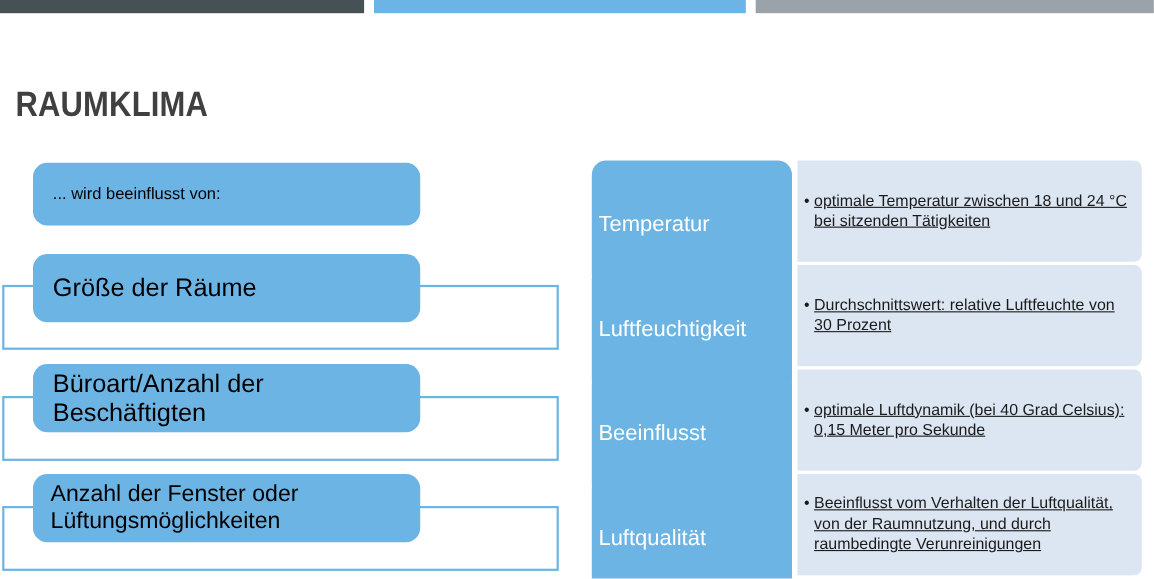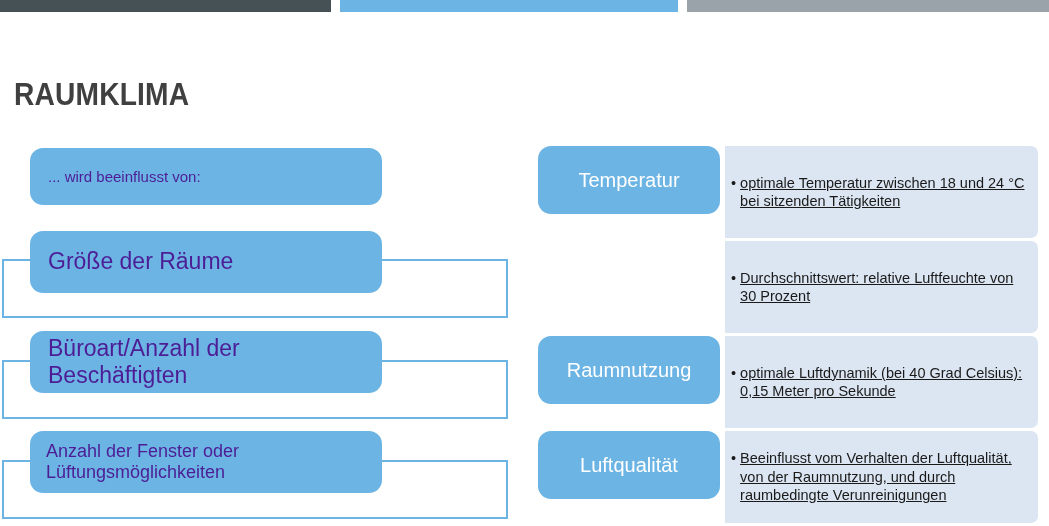--- a/index.html
+++ b/index.html
@@ -63,28 +63,28 @@
 
   .left-chip {
     position: absolute;
     left: 30px;
     width: 352px;
     background: #6CB4E4;
     border-radius: 13px;
     box-sizing: border-box;
     display: flex;
     align-items: center;
-    color: #4c1d95;
+    color: #000000;
     padding: 0 18px;
     line-height: 1.18;
   }
   .lc1 { top: 148px; height: 57px; font-size: 15px; }
   .lc2 { top: 231px; height: 62px; font-size: 23px; }
   .lc3 { top: 331px; height: 62px; font-size: 23px; }
-  .lc4 { top: 431px; height: 62px; font-size: 18px; padding-left: 16px; }
+  .lc4 { top: 431px; height: 62px; font-size: 21px; padding-left: 16px; }
 
   
   #right-column {
     position: absolute;
     left: 530px;
     top: 140px;
     width: 519px;
     height: 392px;
   }
   .rc-row {
@@ -96,26 +96,25 @@
   .rc-row.r1 { top: 6px; }
   .rc-row.r2 { top: 101px; }
   .rc-row.r3 { top: 196px; }
   .rc-row.r4 { top: 291px; }
 
   .rc-label {
     position: absolute;
     left: 8px;
     top: 0;
     width: 182px;
-    height: 68px;
+    height: 117px;
     background: #6CB4E4;
     border-radius: 13px;
     display: flex;
     align-items: center;
-    justify-content: center;
     color: #ffffff;
     font-size: 20px;
     text-align: center;
     box-sizing: border-box;
     padding: 0 6px;
   }
   .rc-panel {
     position: absolute;
     left: 195px;
     top: 0;
@@ -180,31 +179,34 @@
     </div>
     <div class="rc-panel">
       <div class="bullet-line">
         <span class="bullet-dot">•</span>
         <span class="bullet-text">optimale Temperatur zwischen 18 und 24 °C bei sitzenden Tätigkeiten</span>
       </div>
     </div>
   </div>
 
   <div class="rc-row r2">
+    <div class="rc-label">
+      <span>Luftfeuchtigkeit</span>
+    </div>
     <div class="rc-panel">
       <div class="bullet-line">
         <span class="bullet-dot">•</span>
         <span class="bullet-text">Durchschnittswert: relative Luftfeuchte von 30 Prozent</span>
       </div>
     </div>
   </div>
 
   <div class="rc-row r3">
     <div class="rc-label">
-      <span>Raumnutzung</span>
+      <span>Beeinflusst</span>
     </div>
     <div class="rc-panel">
       <div class="bullet-line">
         <span class="bullet-dot">•</span>
         <span class="bullet-text">optimale Luftdynamik (bei 40 Grad Celsius): 0,15 Meter pro Sekunde</span>
       </div>
     </div>
   </div>
 
   <div class="rc-row r4">

